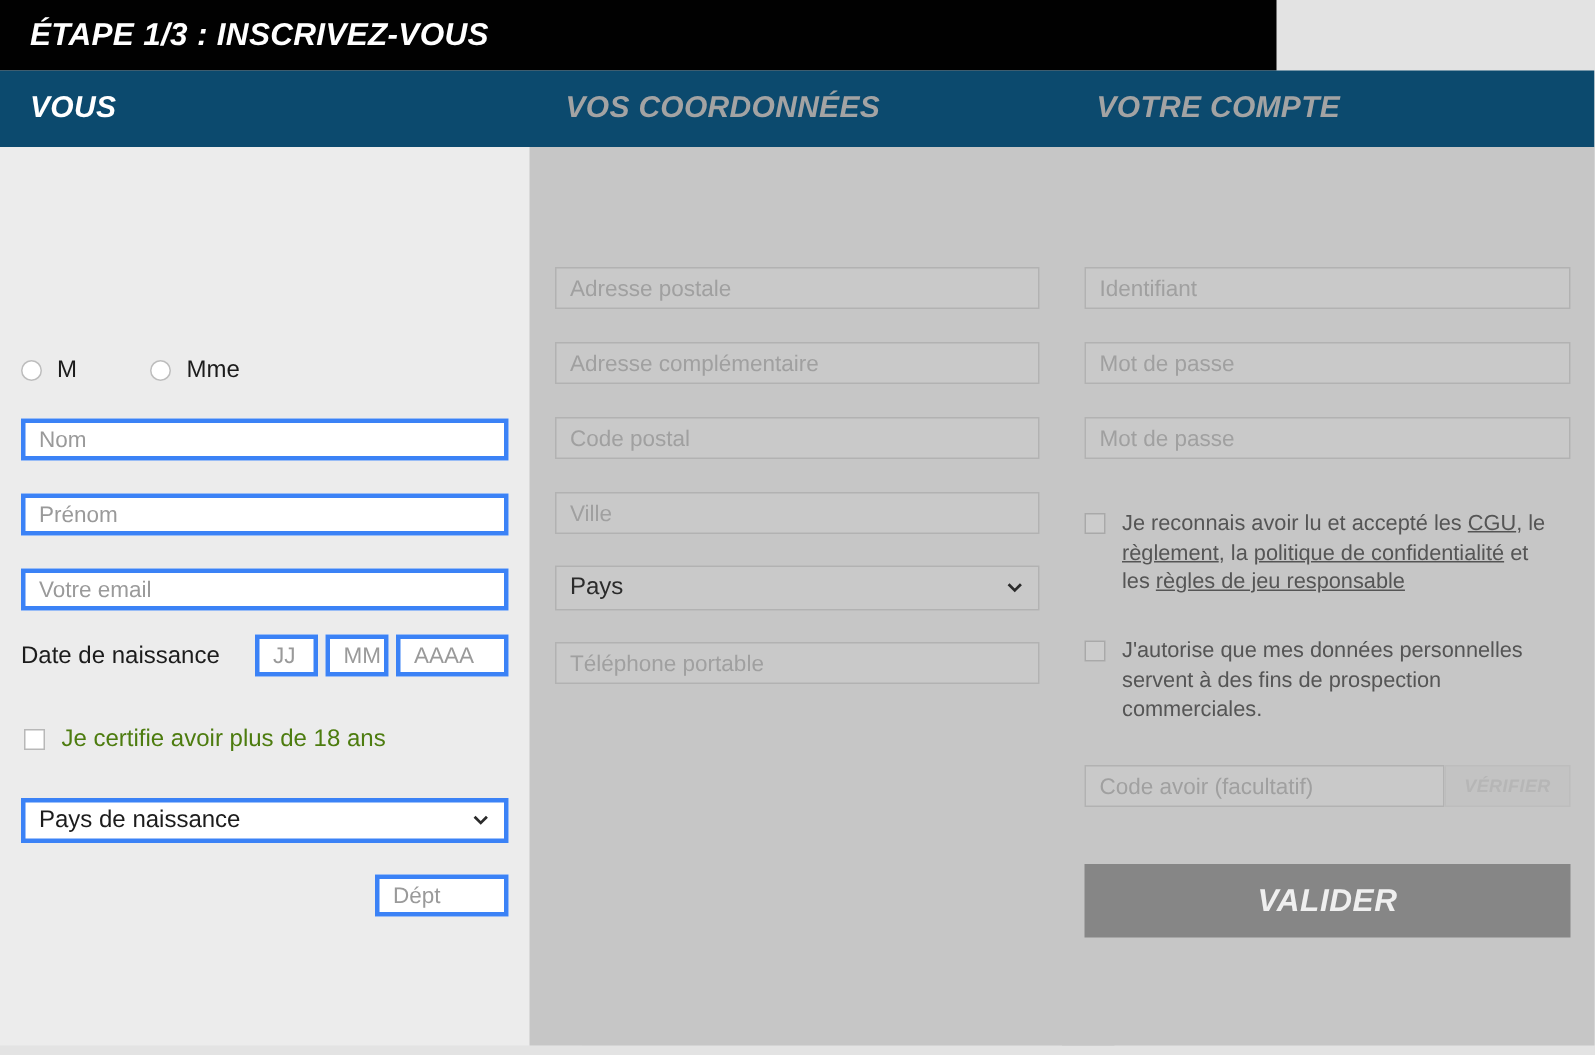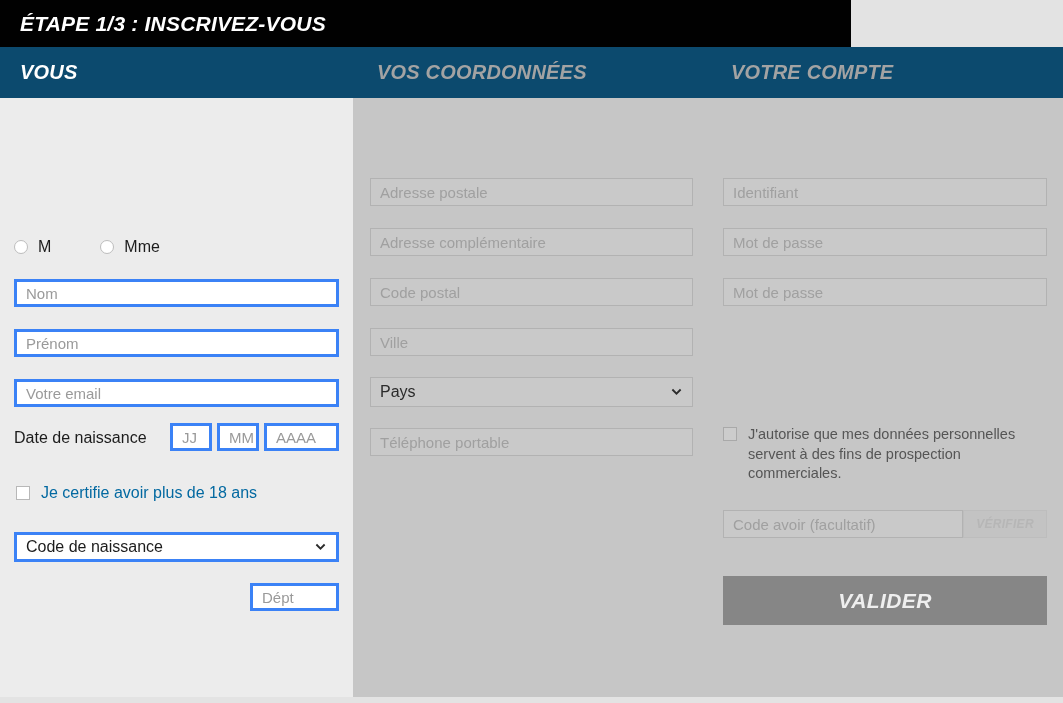--- a/index.html
+++ b/index.html
@@ -98,21 +98,21 @@
   .radio-label{margin-left:10px;font-size:16px;color:#1c1c1c;}
 
   .chk-box{
     width:14px;height:14px;
     border:1px solid #b8b8b8;background:#ffffff;
     box-sizing:border-box;flex:none;
   }
   .chk-box.off{border-color:#a9a9a9;background:#cccccc;}
 
   .chk18{position:absolute;left:16px;top:386px;display:flex;align-items:center;}
-  .chk18 .lbl{margin-left:11px;font-size:16px;color:#0369a1;}
+  .chk18 .lbl{margin-left:11px;font-size:16px;color:#4d7c0f;}
 
   .dob-label{
     position:absolute;left:14px;top:331px;
     font-size:16px;color:#1c1c1c;
   }
 
   
   .consent{position:absolute;display:flex;align-items:flex-start;}
   .consent .chk-box{margin-top:2px;}
   .consent .txt{
@@ -182,21 +182,21 @@
     <div class="fld fld-on" style="left:170px;top:325px;width:42px;height:28px;">JJ</div>
     <div class="fld fld-on" style="left:217px;top:325px;width:42px;height:28px;">MM</div>
     <div class="fld fld-on" style="left:264px;top:325px;width:75px;height:28px;">AAAA</div>
 
     <div class="chk18">
       <span class="chk-box"></span>
       <span class="lbl">Je certifie avoir plus de 18 ans</span>
     </div>
 
     <div class="fld fld-on filled" style="left:14px;top:434px;width:325px;height:30px;font-size:16px;">
-      <span>Code de naissance</span>
+      <span>Pays de naissance</span>
       <svg class="sel-arrow" viewBox="0 0 12 12">
         <path d="M1.5 3.8 L6 8.3 L10.5 3.8" fill="none" stroke="#2b2b2b" stroke-width="2"></path>
       </svg>
     </div>
 
     <div class="fld fld-on" style="left:250px;top:485px;width:89px;height:28px;">Dépt</div>
   </div>
 
   <div class="col col-mid">
     <div class="fld fld-off" style="left:17px;top:80px;width:323px;height:28px;">Adresse postale</div>
@@ -220,20 +220,26 @@
   <div class="col col-right">
     <div class="fld fld-off" style="left:15px;top:80px;width:324px;height:28px;">Identifiant</div>
 
     <div class="fld fld-off" style="left:15px;top:130px;width:324px;height:28px;">Mot de passe</div>
 
     <div class="fld fld-off" style="left:15px;top:180px;width:324px;height:28px;">Mot de passe</div>
 
     <div class="fld fld-off" style="left:15px;top:412px;width:240px;height:28px;">Code avoir (facultatif)</div>
   </div>
 
+  <div class="consent consent-1">
+    <span class="chk-box off"></span>
+    <span class="txt">
+      <span>Je reconnais avoir lu et accepté les </span><a href="#">CGU</a><span>, le </span><a href="#">règlement</a><span>, la </span><a href="#">politique de confidentialité</a><span> et les </span><a href="#">règles de jeu responsable</a>
+    </span>
+  </div>
 
   <div class="consent consent-2">
     <span class="chk-box off"></span>
     <span class="txt">J'autorise que mes données personnelles servent à des fins de prospection commerciales.</span>
   </div>
 
   <div class="verify-btn">VÉRIFIER</div>
 
   <div class="valider">VALIDER</div>
 

